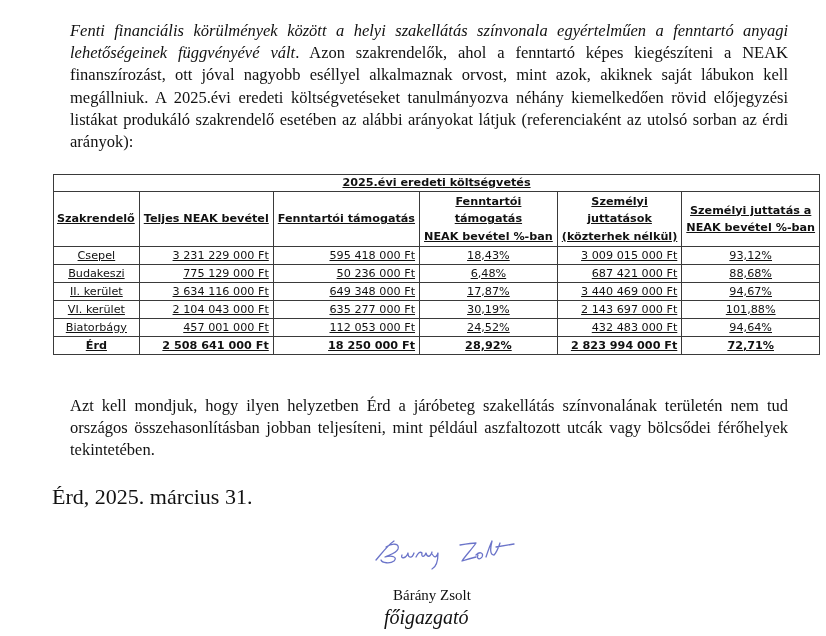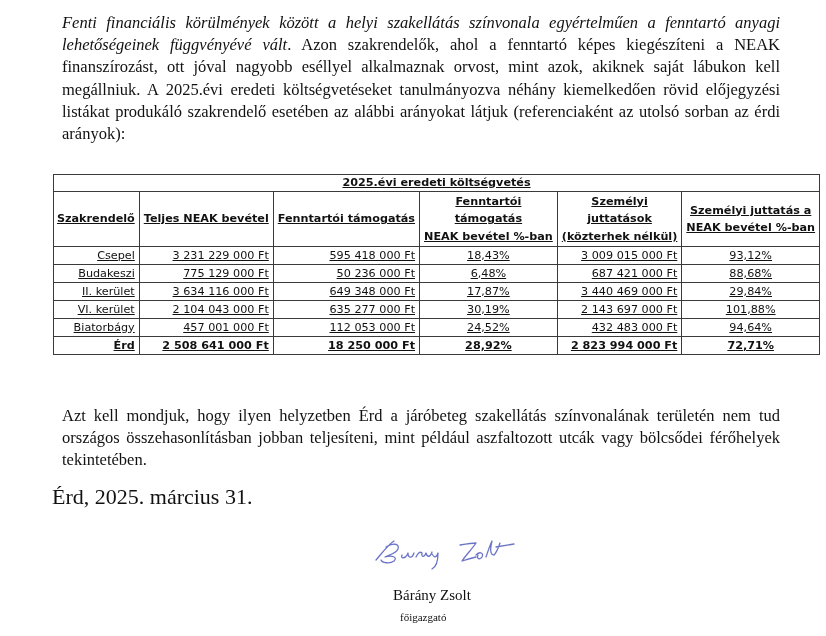--- a/index.html
+++ b/index.html
@@ -1,42 +1,42 @@
 <!DOCTYPE html>
 <html><head>
 <meta charset="utf-8">
 <style>
   html, body { margin: 0; padding: 0; background: #ffffff; }
   body { width: 826px; height: 636px; position: relative; overflow: hidden;
          font-family: "Liberation Serif", "DejaVu Serif", serif; color: #111; }
   .para { position: absolute; left: 52px; width: 718px; font-size: 16.5px; line-height: 22.2px;
-          text-align: justify; text-align-last: left; margin: 10px; }
+          text-align: justify; text-align-last: left; margin: 18px; }
   .p1 { top: 2px; }
-  .p2 { top: 395px; }
+  .p2 { top: 377px; }
   .dateline { position: absolute; left: 52px; top: 486px; font-size: 22px; line-height: 22px; }
   .it { font-style: italic; }
 
   table.budget { position: absolute; left: 53px; top: 174px; width: 716px;
                  border-collapse: collapse; font-family: "DejaVu Sans", "Liberation Sans", sans-serif;
                  font-size: 11.2px; color: #111; }
   table.budget td, table.budget th { border: 1px solid #3a3a3a; padding: 0 4px; height: 17px;
                  line-height: 16px; white-space: nowrap; }
   table.budget th { font-weight: bold; text-align: center; }
   table.budget th.title { height: 16px; }
   table.budget tr.hdr th { height: 54px; line-height: 17.5px; }
   table.budget th.first-h { text-align: left; padding-left: 3px; margin-left: 28px; }
-  td.name { text-align: right; padding-left: 3px; }
+  td.name { text-align: center; padding-left: 3px; }
   td.num { text-align: right; }
   td.pct { text-align: center; }
   tr.bold td { font-weight: bold; }
   table.budget { border: 1.2px solid #222; text-decoration: underline; }
 
   .signature { position: absolute; left: 372px; top: 533px; width: 150px; height: 40px; }
   .signer { position: absolute; left: 393px; top: 584px; font-size: 15px; line-height: 22px; }
-  .role { position: absolute; left: 400px; top: 606px; font-size: 11px; line-height: 22px; }
+  .role { position: absolute; left: 384px; top: 606px; font-size: 20px; line-height: 22px; font-style: italic; }
 </style>
 </head>
 <body>
 
 <p class="para p1"><span class="it">Fenti financiális körülmények között a helyi szakellátás színvonala egyértelműen a fenntartó anyagi lehetőségeinek függvényévé vált</span><span>. Azon szakrendelők, ahol a fenntartó képes kiegészíteni a NEAK finanszírozást, ott jóval nagyobb eséllyel alkalmaznak orvost, mint azok, akiknek saját lábukon kell megállniuk. A 2025.évi eredeti költségvetéseket tanulmányozva néhány kiemelkedően rövid előjegyzési listákat produkáló szakrendelő esetében az alábbi arányokat látjuk (referenciaként az utolsó sorban az érdi arányok):</span></p>
 
 <table class="budget">
   <colgroup>
     <col style="width:78px">
       <col style="width:127px">
@@ -91,21 +91,21 @@
         <td class="pct">6,48%</td>
         <td class="num">687 421 000 Ft</td>
         <td class="pct">88,68%</td>
       </tr>
       <tr>
         <td class="name">II. kerület</td>
         <td class="num">3 634 116 000 Ft</td>
         <td class="num">649 348 000 Ft</td>
         <td class="pct">17,87%</td>
         <td class="num">3 440 469 000 Ft</td>
-        <td class="pct">29,84%</td>
+        <td class="pct">94,67%</td>
       </tr>
       <tr>
         <td class="name">VI. kerület</td>
         <td class="num">2 104 043 000 Ft</td>
         <td class="num">635 277 000 Ft</td>
         <td class="pct">30,19%</td>
         <td class="num">2 143 697 000 Ft</td>
         <td class="pct">101,88%</td>
       </tr>
       <tr>

